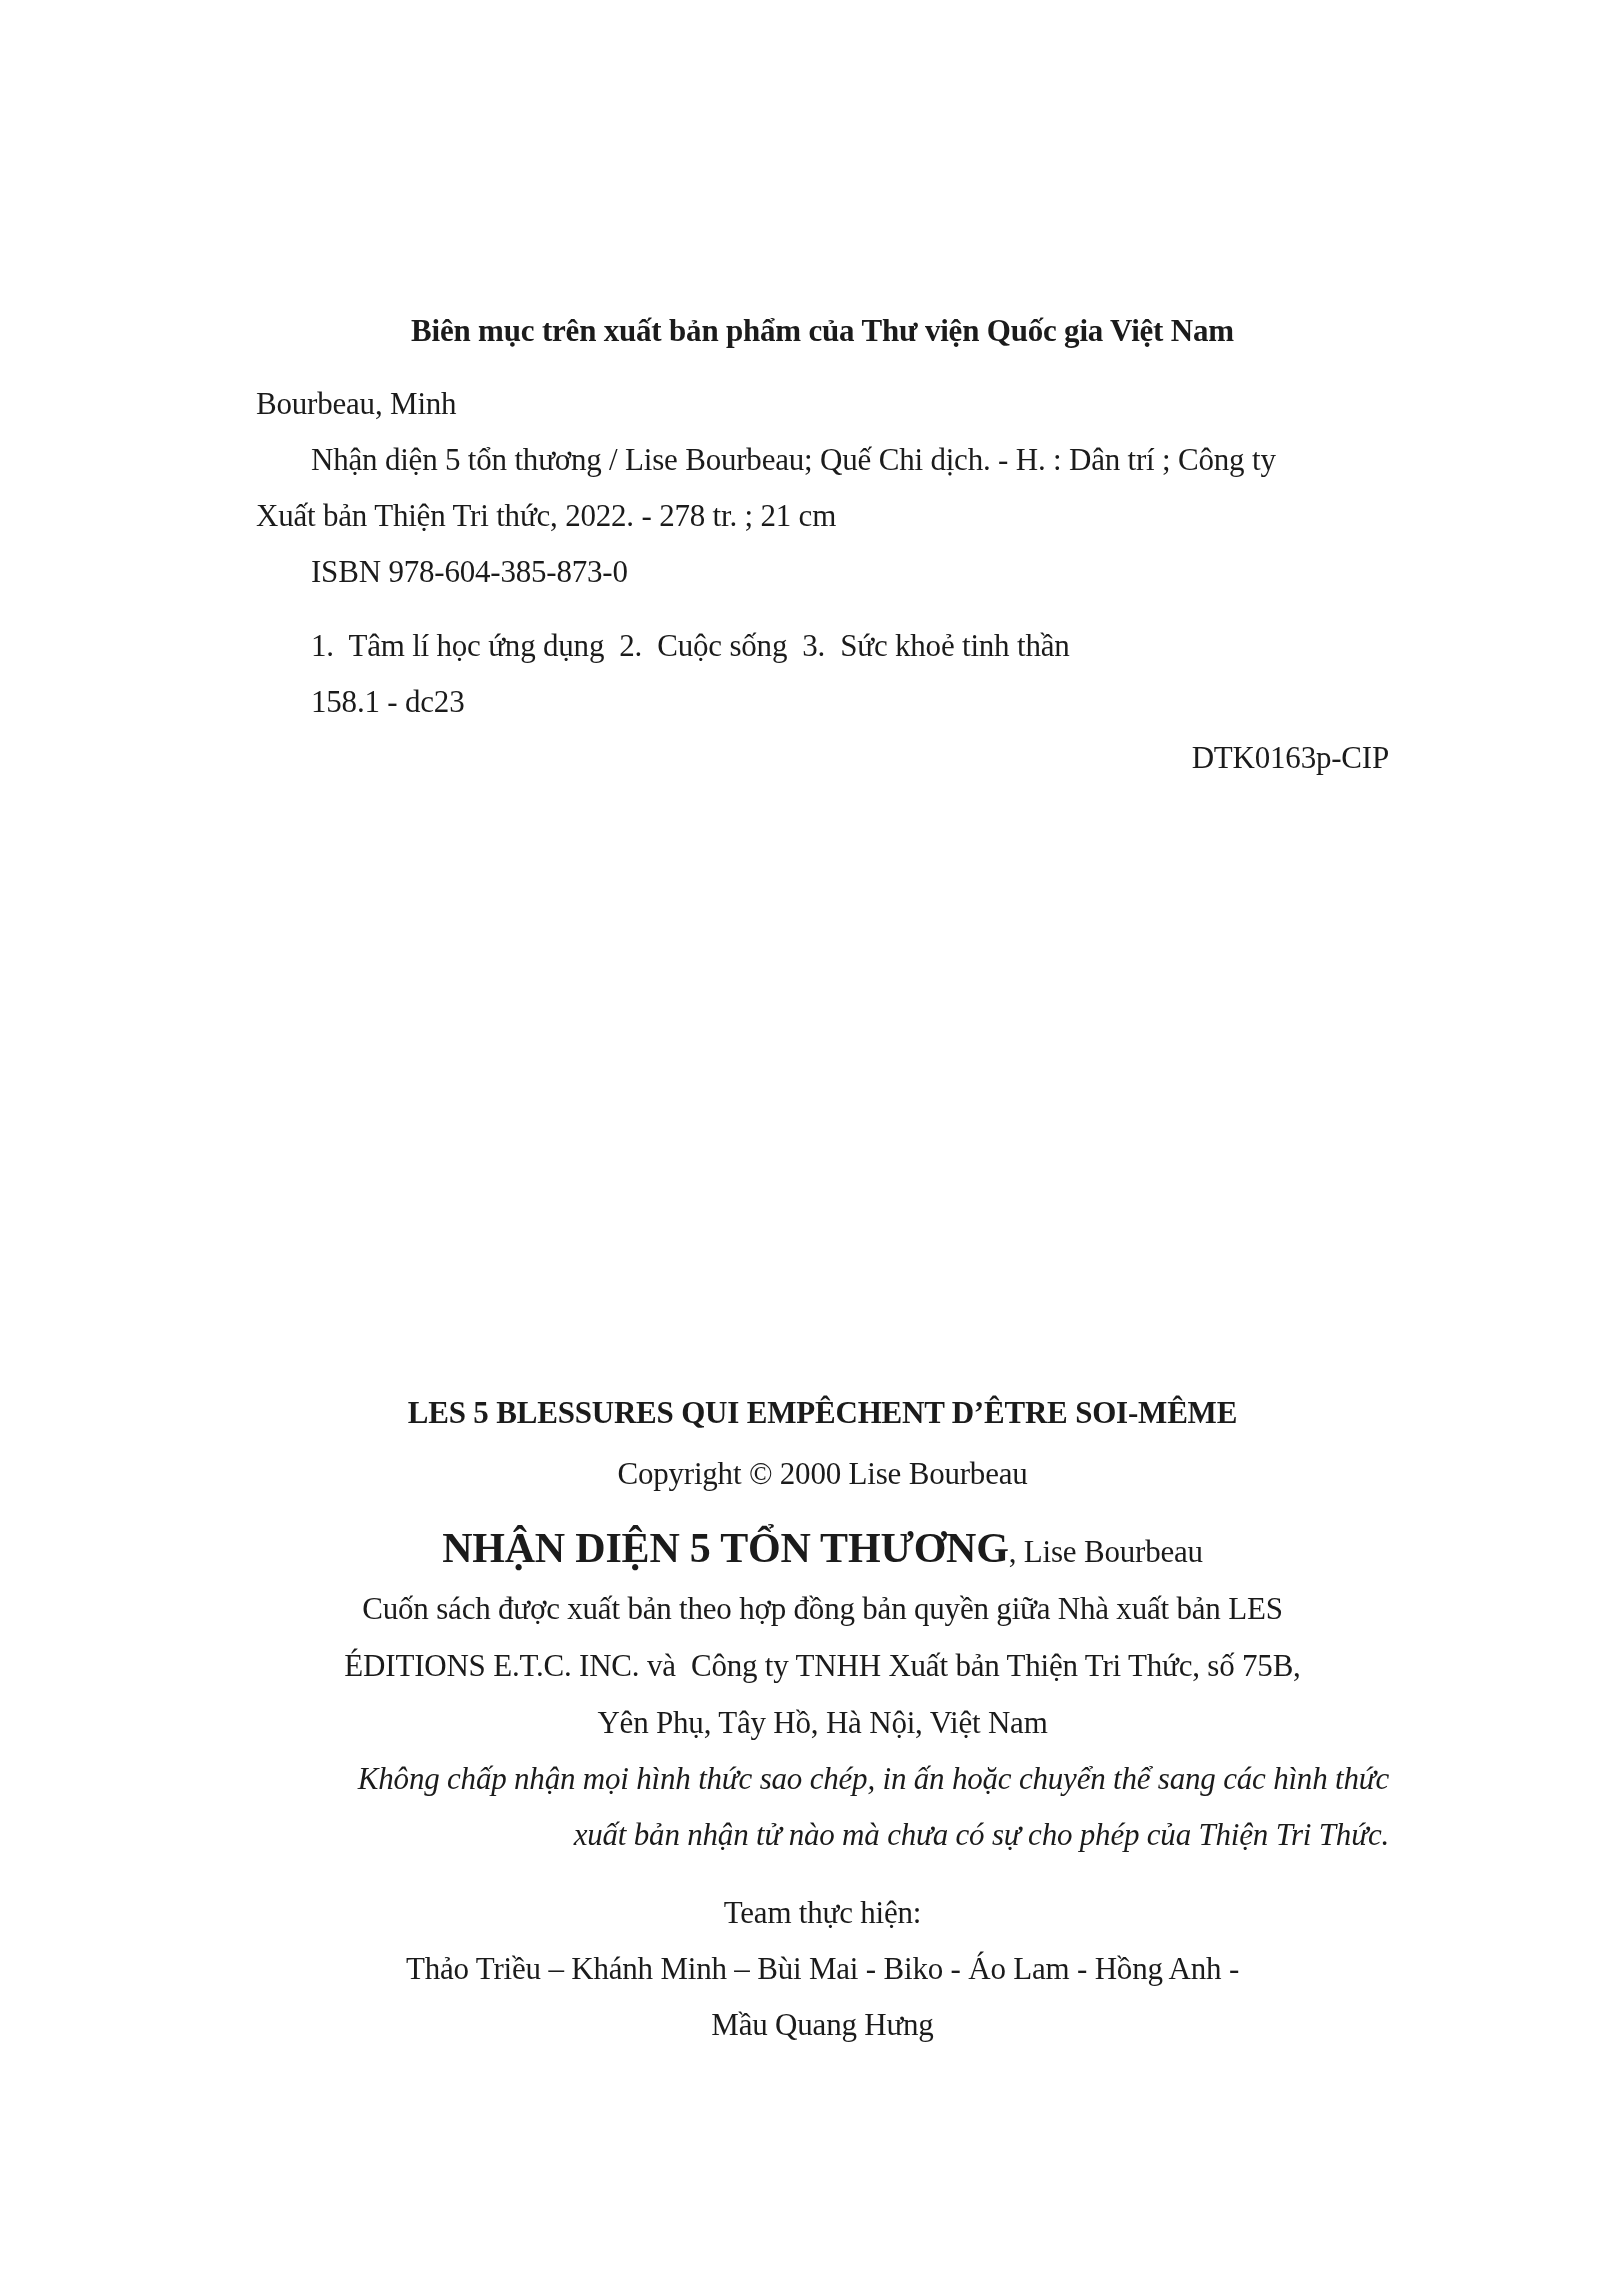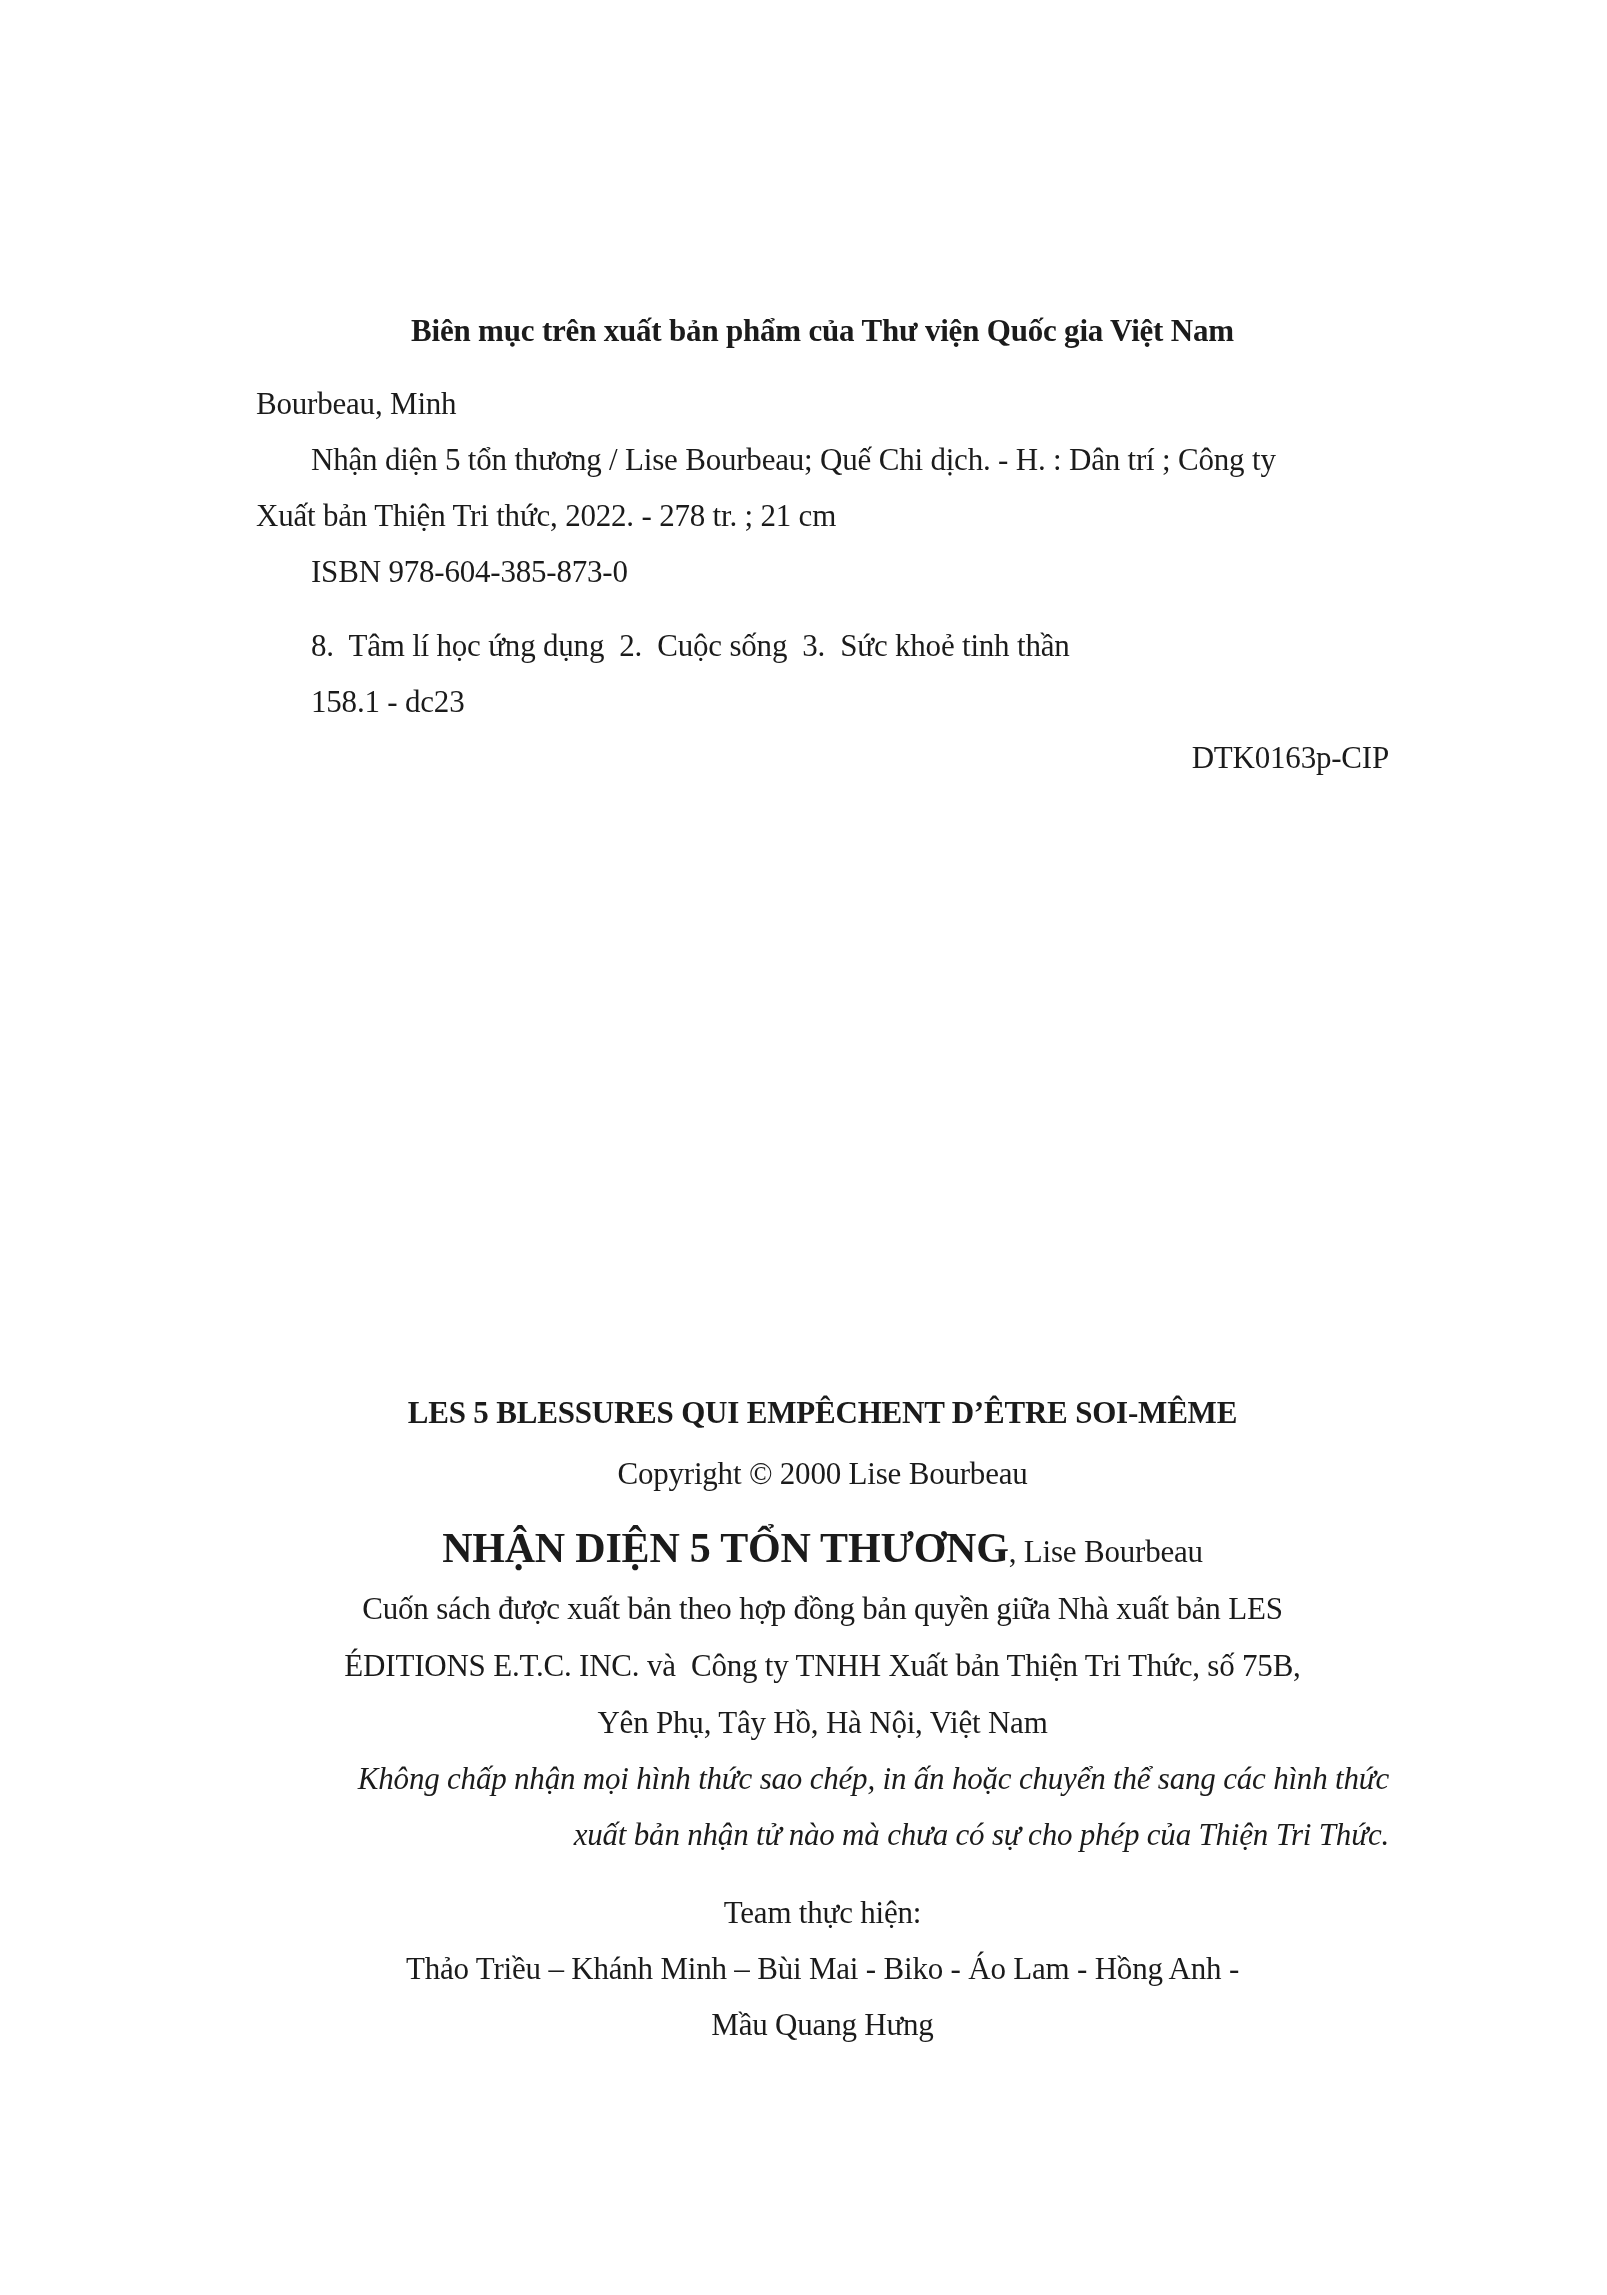--- a/index.html
+++ b/index.html
@@ -60,21 +60,21 @@
     <div class="line bold center cip-heading">Biên mục trên xuất bản phẩm của Thư viện Quốc gia Việt Nam</div>
 
     <div class="line cip-author">Bourbeau, Minh</div>
 
     <div class="line indent">Nhận diện 5 tổn thương / Lise Bourbeau; Quế Chi dịch. - H. : Dân trí ; Công ty</div>
 
     <div class="line">Xuất bản Thiện Tri thức, 2022. - 278 tr. ; 21 cm</div>
 
     <div class="line indent">ISBN 978-604-385-873-0</div>
 
-    <div class="line indent cip-subjects">8.  Tâm lí học ứng dụng  2.  Cuộc sống  3.  Sức khoẻ tinh thần</div>
+    <div class="line indent cip-subjects">1.  Tâm lí học ứng dụng  2.  Cuộc sống  3.  Sức khoẻ tinh thần</div>
 
     <div class="line indent">158.1 - dc23</div>
 
     <div class="line right">DTK0163p-CIP</div>
 
     <div class="line bold center orig-title">LES 5 BLESSURES QUI EMPÊCHENT D’ÊTRE SOI-MÊME</div>
 
     <div class="line center copyright">Copyright © 2000 Lise Bourbeau</div>
 
     <div class="line center vn-title-line"><span class="bold">NHẬN DIỆN 5 TỔN THƯƠNG</span><span>, Lise Bourbeau</span></div>

